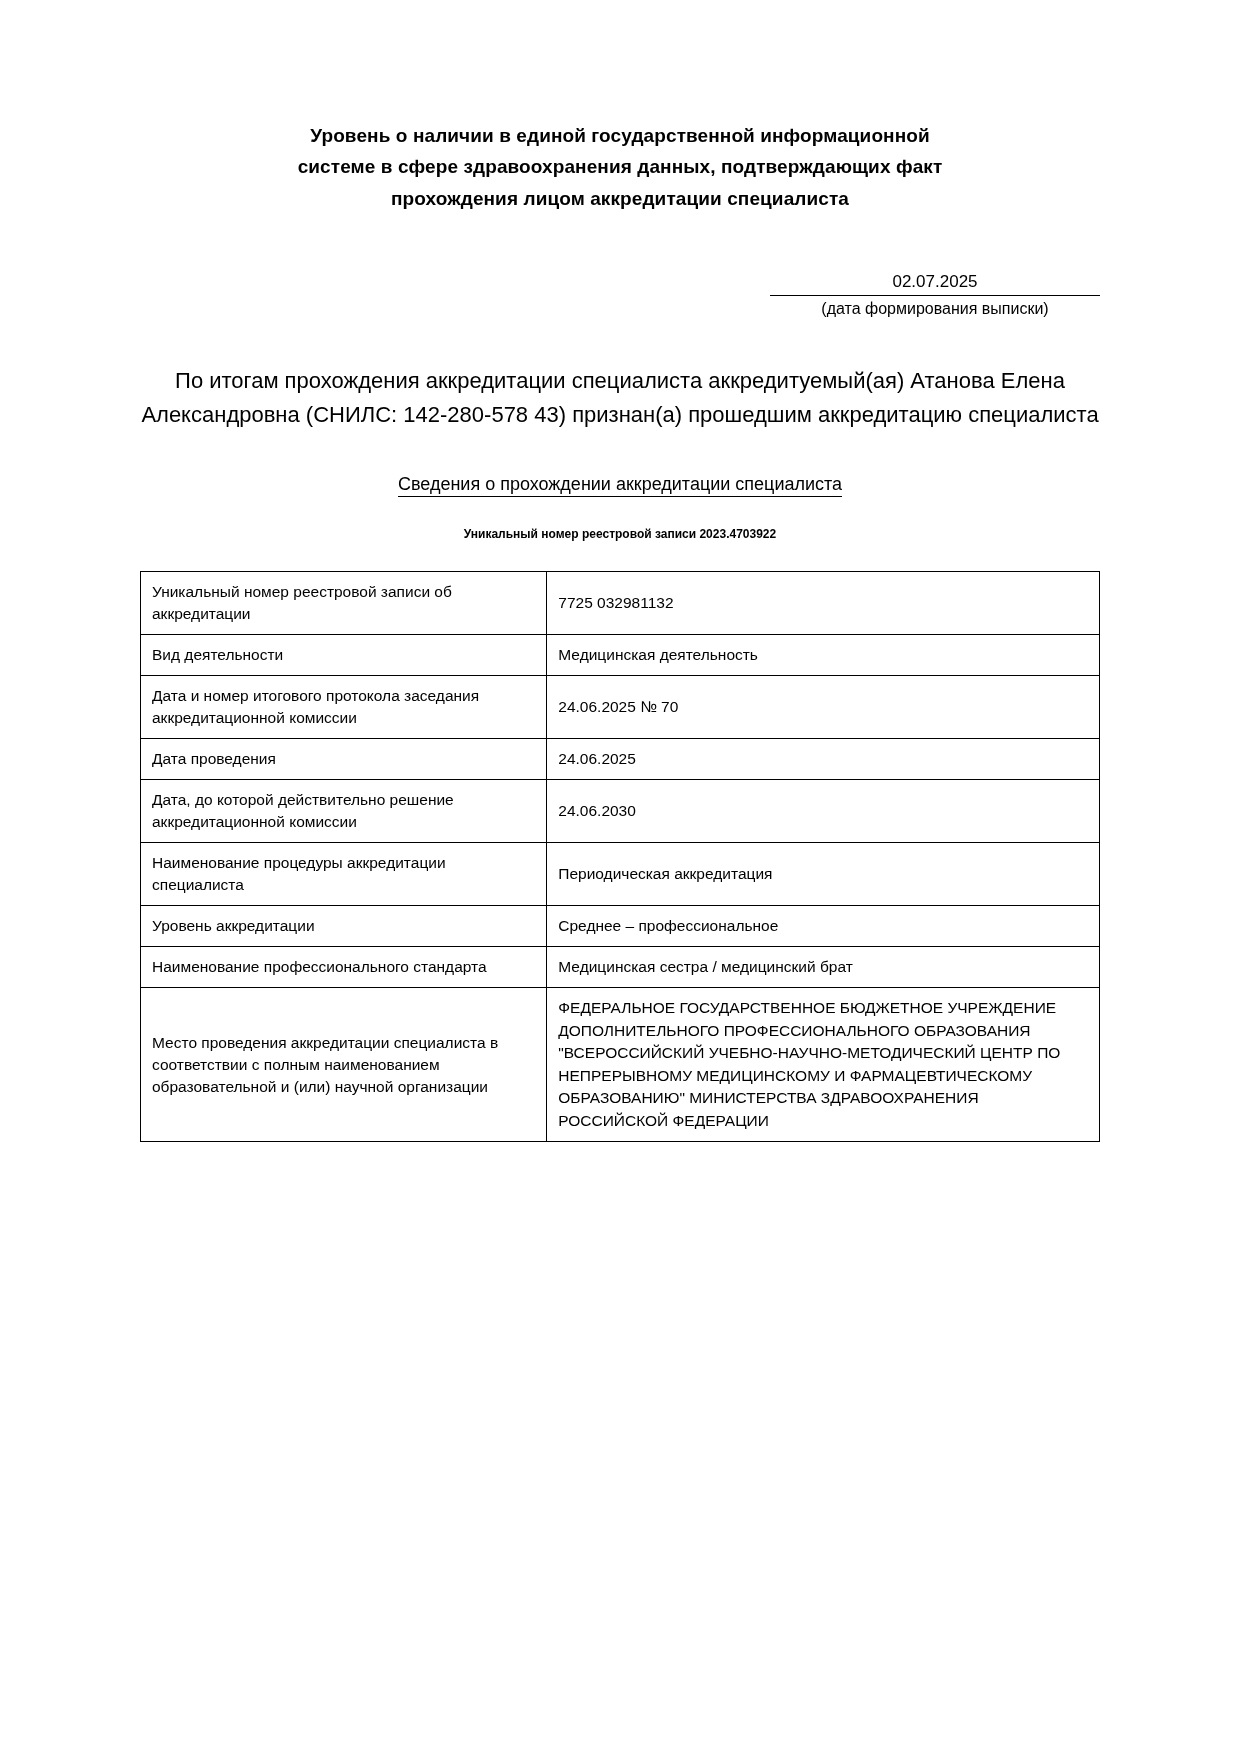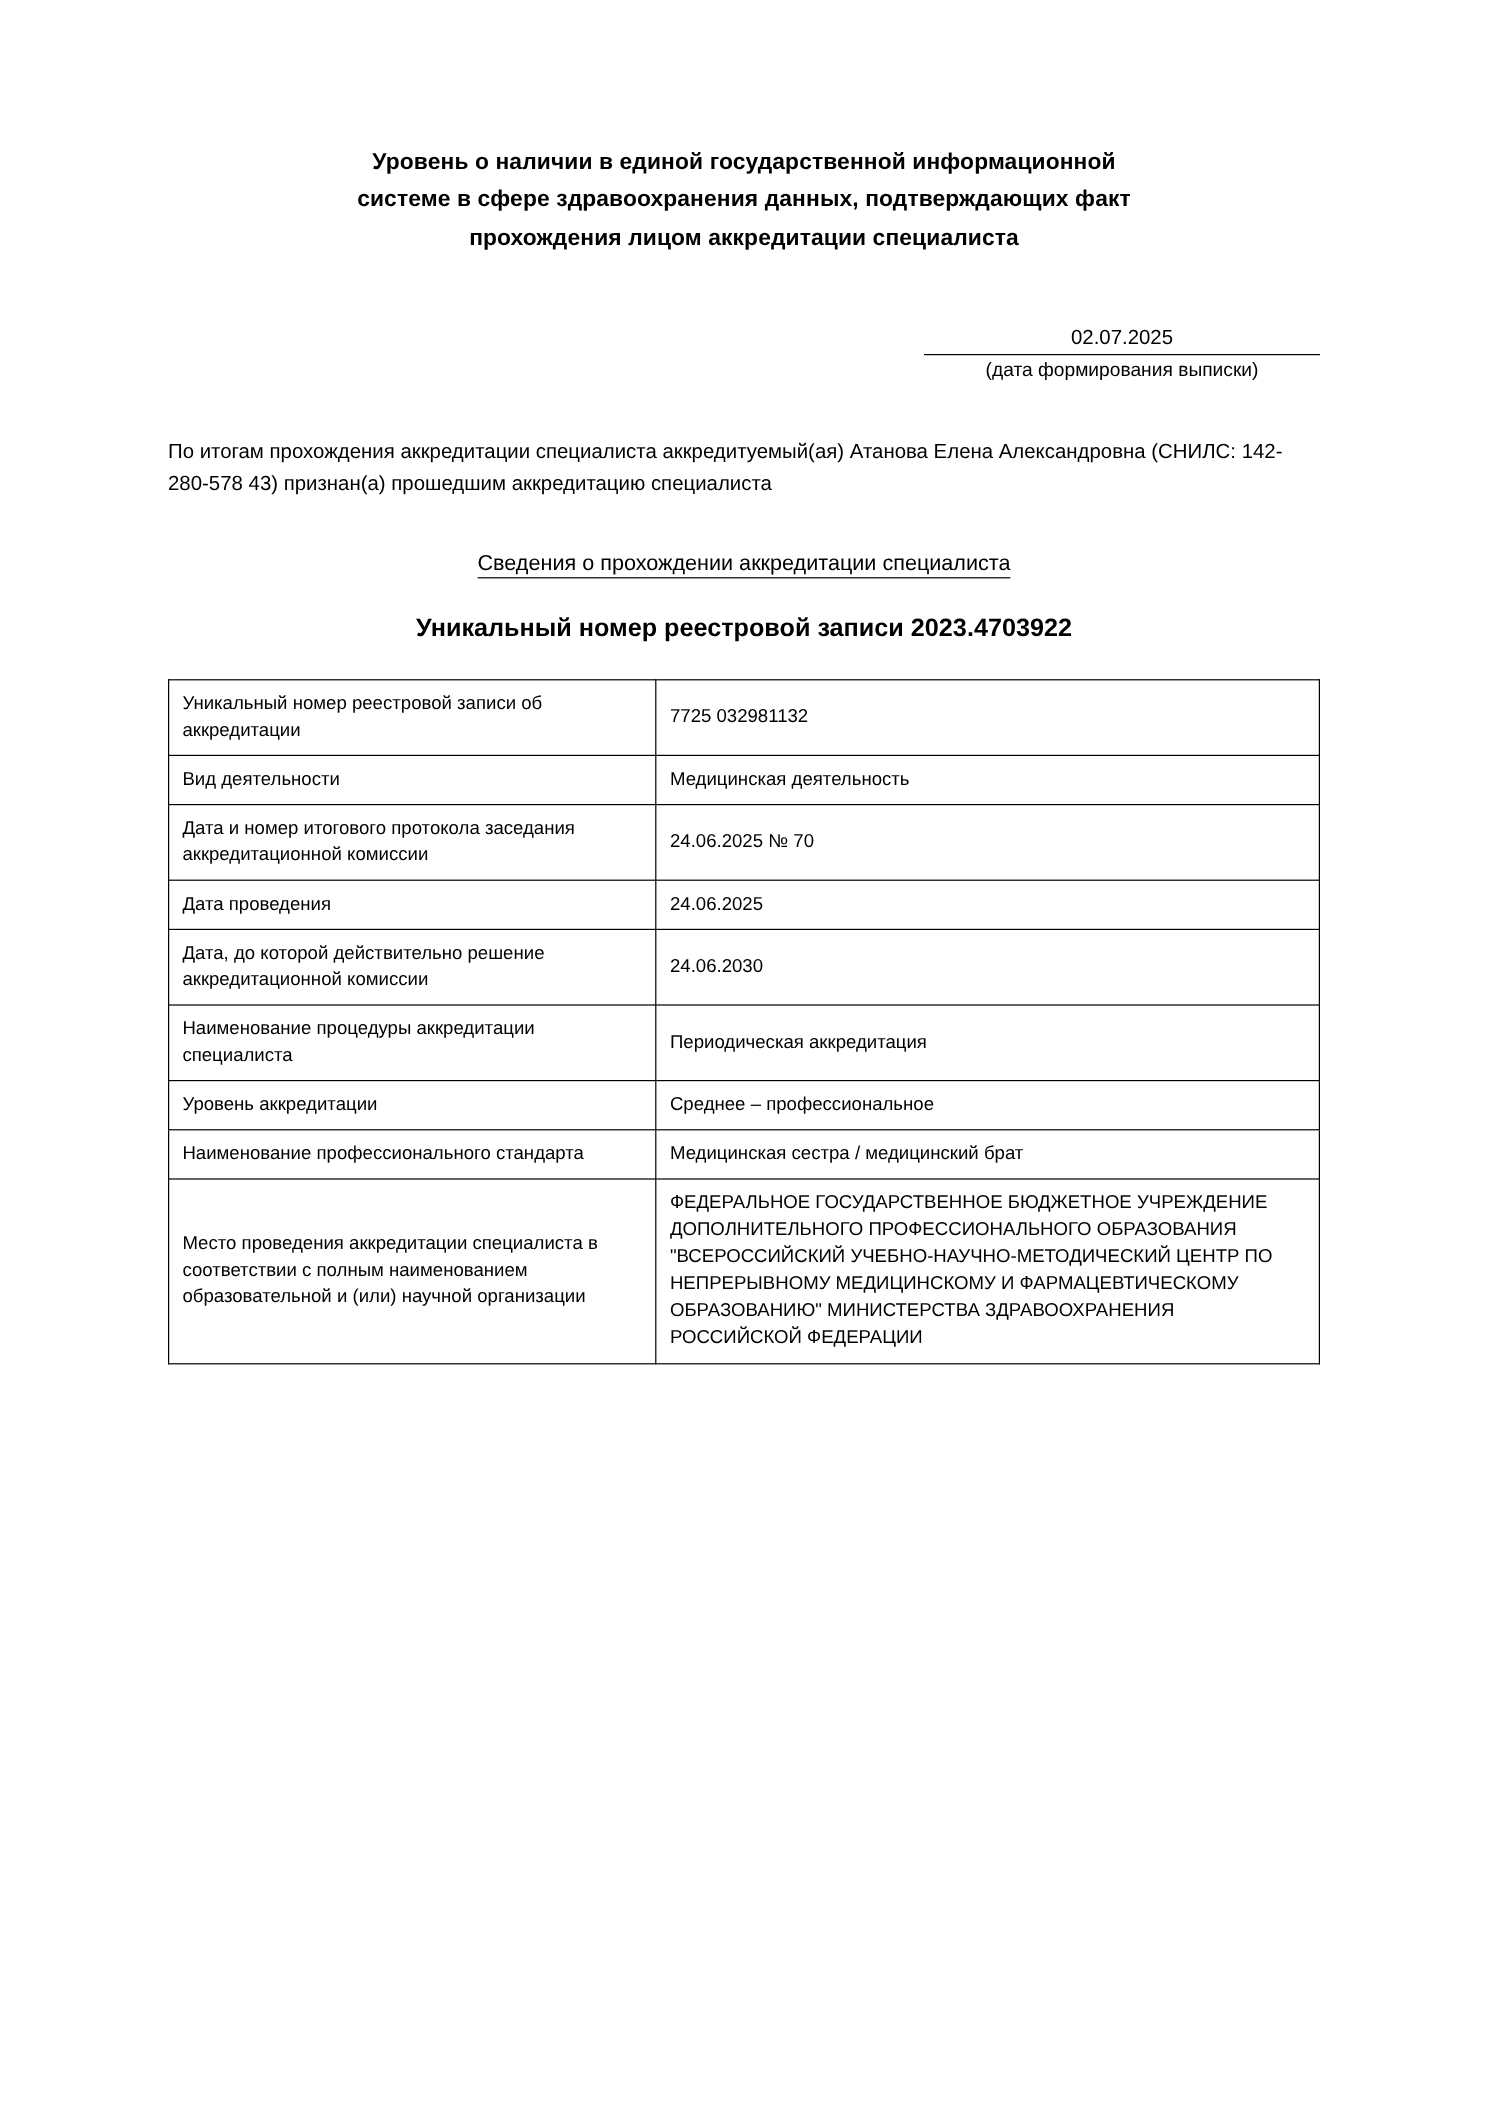--- a/index.html
+++ b/index.html
@@ -48,41 +48,42 @@
     display: block;
   }
   .date-caption {
     font-size: 16px;
     display: block;
     margin-top: 4px;
   }
 
   .intro {
     margin-top: 46px;
-    font-size: 17px;
+    text-align: center;
+    font-size: 22px;
     line-height: 1.55;
     max-width: 960px;
     margin-left: auto;
     margin-right: auto;
   }
 
   .section-underlined {
     margin-top: 42px;
     text-align: center;
     font-size: 18px;
   }
   .section-underlined span {
     border-bottom: 1.2px solid #000;
     padding-bottom: 2px;
   }
 
   .record-number {
     margin-top: 32px;
     text-align: center;
-    font-size: 21px;
+    font-size: 12px;
     font-weight: bold;
   }
 
   table.info {
     margin-top: 30px;
     width: 100%;
     border-collapse: collapse;
     table-layout: fixed;
     border-radius: 14px;
   }

